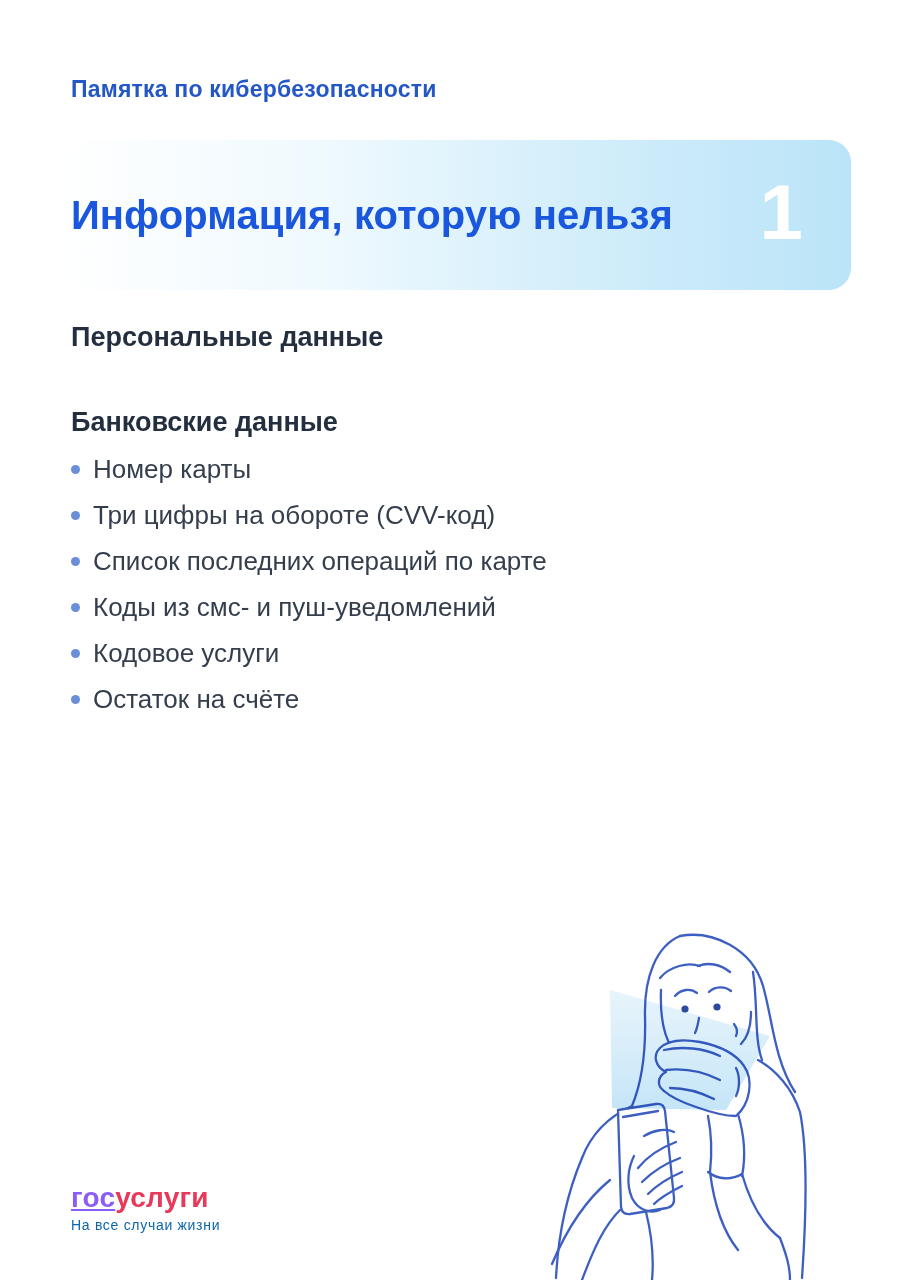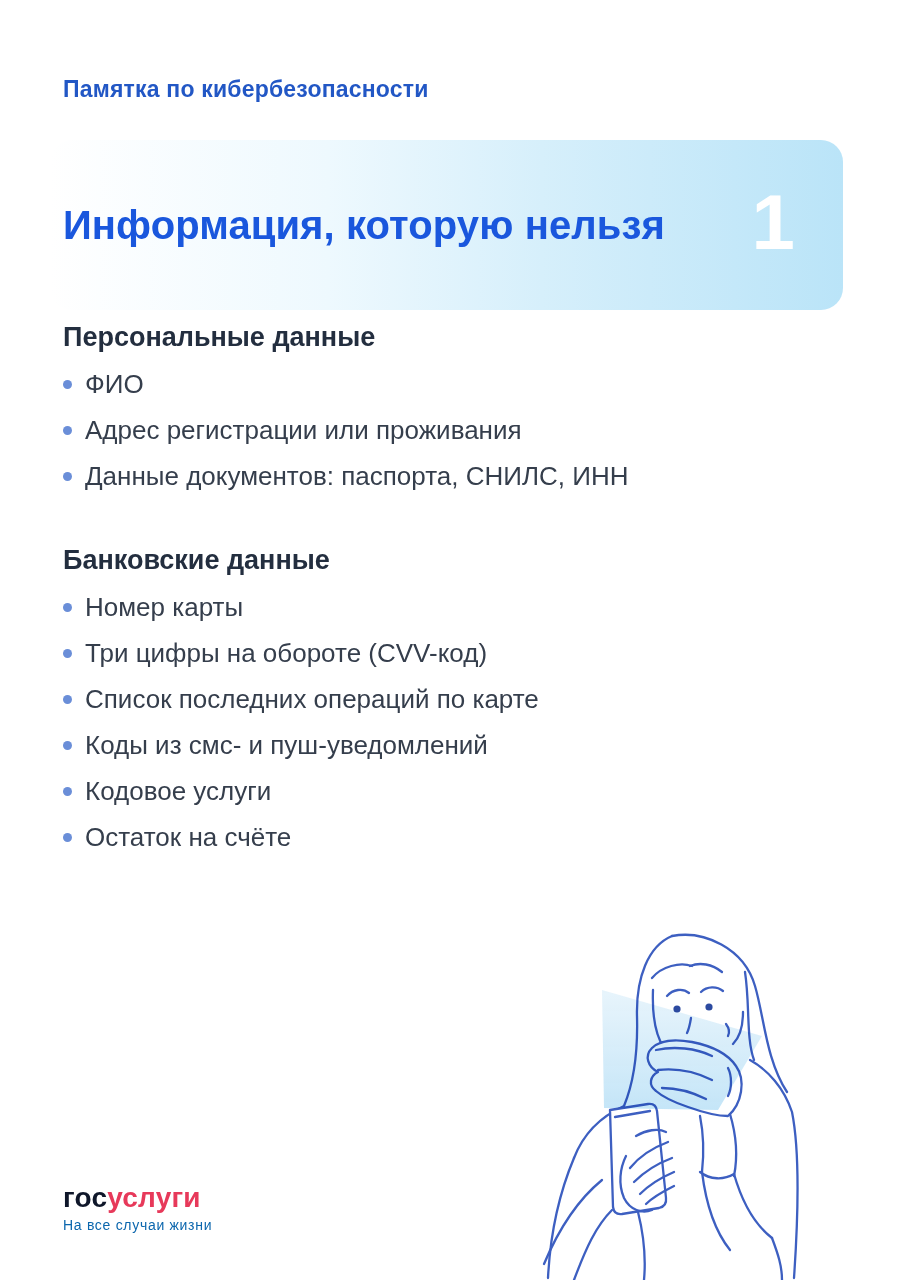--- a/index.html
+++ b/index.html
@@ -3,33 +3,33 @@
 <meta charset="utf-8">
 <style>
   html, body { margin: 0; padding: 0; }
   body {
     width: 904px; height: 1280px;
     background: #ffffff;
     font-family: "Liberation Sans", sans-serif;
     position: relative;
     overflow: hidden;
   }
-  .page { position: absolute; inset: 0; background: #ffffff; }
+  .page { position: absolute; inset: 0; background: #ffffff; margin-left: 8px; }
 
   
   .kicker {
     position: absolute; left: 63px; top: 76px;
     font-size: 23px; font-weight: 700; color: #2257c5;
     letter-spacing: 0.2px;
   }
 
   
   .banner {
     position: absolute; left: 50px; top: 140px;
-    width: 793px; height: 170px;
+    width: 793px; height: 150px;
     border-radius: 22px;
     background: linear-gradient(90deg, #ffffff 0%, #eef9fe 35%, #d6effb 62%, #bae4f8 100%);
     display: flex; align-items: center;
   }
   .banner-title {
     margin: 0; padding-left: 13px;
     font-size: 40px; line-height: 44px; font-weight: 700;
     color: #1a57dd; letter-spacing: 0.1px;
   }
   .banner-number {
@@ -54,21 +54,21 @@
   .bullet-dot {
     flex: 0 0 auto;
     width: 9px; height: 9px; border-radius: 50%;
     background: #6a8ed8; margin-top: 10px;
   }
   .section-bank { margin-top: 54px; }
 
   
   .footer { position: absolute; left: 63px; top: 1184px; }
   .logo { font-size: 28px; font-weight: 700; letter-spacing: 0.2px; line-height: 1; }
-  .logo-gos { color: #0f172a; }
+  .logo-gos { color: #8b5cf6; text-decoration: underline; }
   .logo-uslugi { color: #e7395a; text-align: right; }
   .tagline {
     margin-top: 5px;
     font-size: 14px; color: #0b66ad; letter-spacing: 0.7px;
   }
 
   
   .illustration { position: absolute; left: 540px; top: 920px; width: 364px; height: 360px; }
   .beam-poly { mix-blend-mode: multiply; }
 </style>
@@ -81,34 +81,20 @@
 
   <div class="banner">
     <h1 class="banner-title"><span>Информация, которую нельзя</span><br></h1>
     <div class="banner-number">1</div>
   </div>
 
   <div class="content">
 
     <section class="section">
       <h2 class="section-heading">Персональные данные</h2>
-      <ul class="bullet-list">
-        <li class="bullet-item">
-          <span class="bullet-dot"></span>
-          <span>ФИО</span>
-        </li>
-        <li class="bullet-item">
-          <span class="bullet-dot"></span>
-          <span>Адрес регистрации или проживания</span>
-        </li>
-        <li class="bullet-item">
-          <span class="bullet-dot"></span>
-          <span>Данные документов: паспорта, СНИЛС, ИНН</span>
-        </li>
-      </ul>
     </section>
 
     <section class="section section-bank">
       <h2 class="section-heading">Банковские данные</h2>
       <ul class="bullet-list">
         <li class="bullet-item">
           <span class="bullet-dot"></span>
           <span>Номер карты</span>
         </li>
         <li class="bullet-item">

